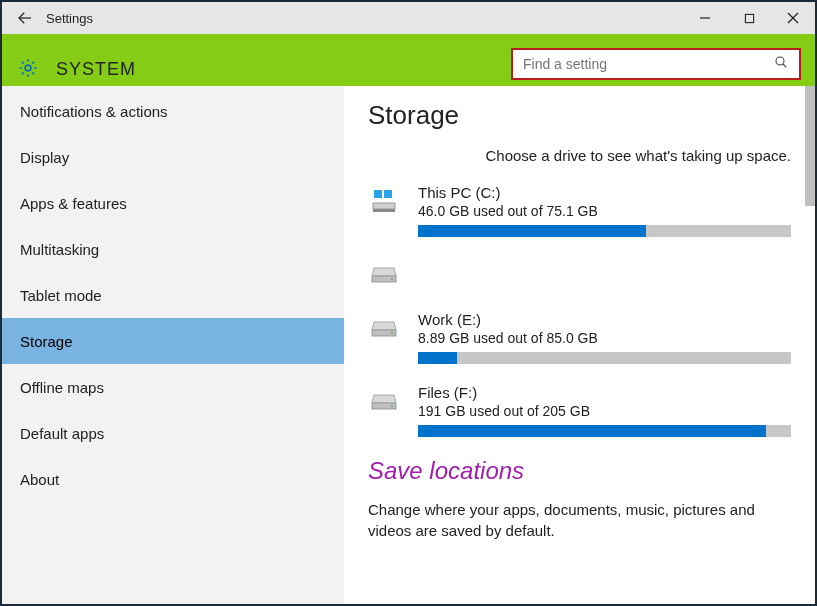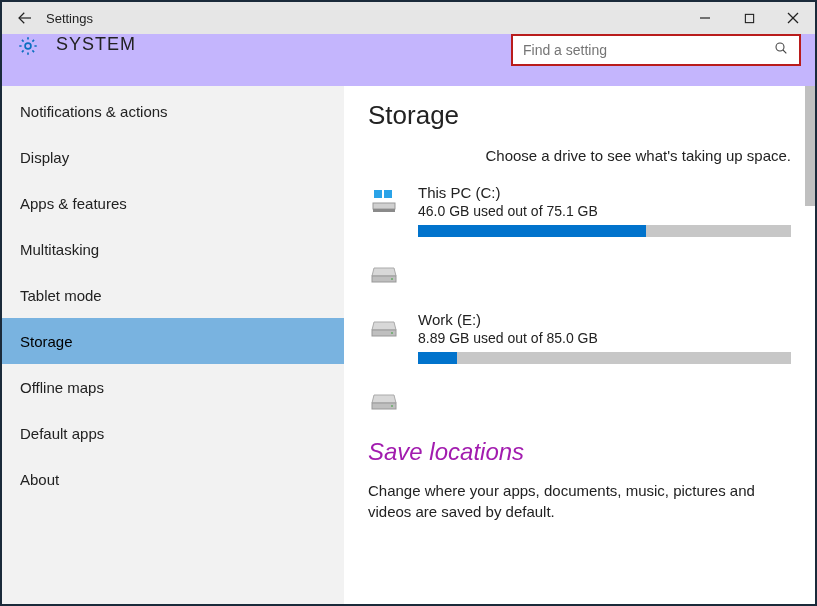--- a/index.html
+++ b/index.html
@@ -21,22 +21,22 @@
   }
   .titlebar .title { font-size: 13px; color:#222; margin-left:4px;}
   .titlebar .spacer { flex:1; }
   .winbtn {
     width: 44px; height: 32px; display:flex; align-items:center; justify-content:center;
     color:#222;
   }
   .winbtn svg { stroke:#222; }
   
   .header {
-    height: 52px; background: #c4b5fd;
-    display:flex; align-items:flex-start;
+    height: 52px; background: #84cc16;
+    display:flex; align-items:flex-end;
     padding: 0 14px 6px 14px;
   }
   .gear { width:24px; height:24px; display:flex; align-items:center; justify-content:center;}
   .systemlabel { font-size:18px; letter-spacing:1px; margin-left:16px; color:#222;}
   .header .spacer { flex:1; }
   .searchbox {
     width: 290px; height: 32px;
     border: 2px solid #b91c1c;
     background: #fff;
     display:flex; align-items:center;
@@ -225,20 +225,27 @@
             </div>
           </div>
           <div class="drive">
             <div class="dicon">
               <svg width="28" height="22" viewBox="0 0 28 22">
                 <path d="M4 4 L24 4 L26 12 L2 12 Z" fill="#d8d8d8" stroke="#aaa"></path>
                 <rect x="2" y="12" width="24" height="6" fill="#bfbfbf" stroke="#999"></rect>
                 <circle cx="22" cy="15" r="1" fill="#6a6"></circle>
               </svg>
             </div>
+            <div class="dinfo">
+              <div class="dname">Files (F:)</div>
+              <div class="dused">191 GB used out of 205 GB</div>
+              <div class="bar">
+                <div class="fill" style="width: 93.1707%;"></div>
+              </div>
+            </div>
           </div>
         </div>
 
       <h2>Save locations</h2>
       <div class="desc">Change where your apps, documents, music, pictures and videos are saved by default.</div>
     </div>
   </div>
 
 </div>
 

